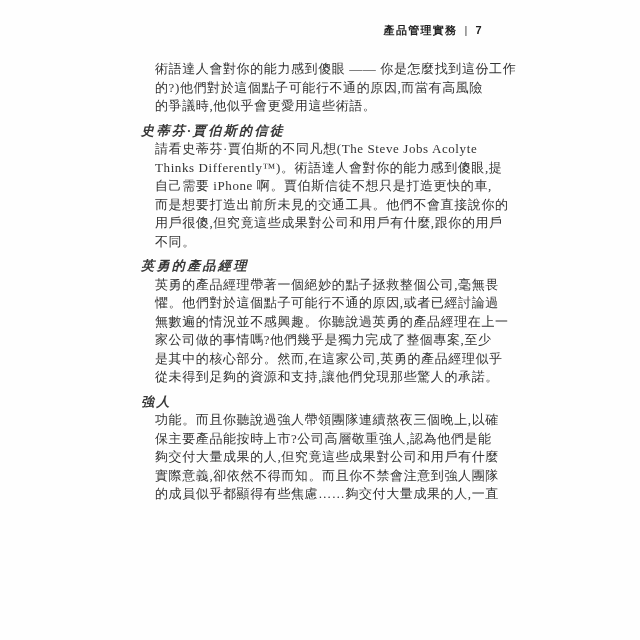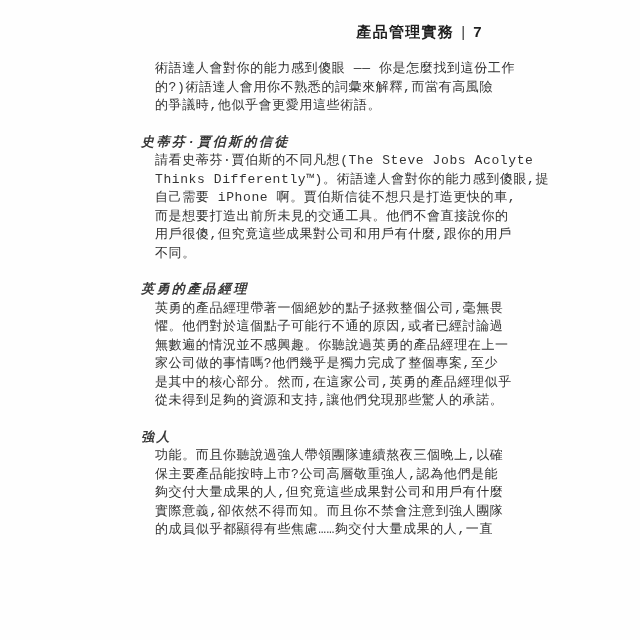--- a/index.html
+++ b/index.html
@@ -14,42 +14,42 @@
     background: #fefefe;
     overflow: hidden;
     font-family: "Liberation Serif", "DejaVu Serif", serif;
     color: #333333;
   }
   .running-head {
     position: absolute;
     top: 23px;
     right: 157px;
     font-family: "Liberation Sans", "DejaVu Sans", sans-serif;
-    font-size: 15px;
+    font-size: 11px;
     font-weight: bold;
     letter-spacing: 1.3px;
     color: #1f1f1f;
     white-space: nowrap;
   }
   .running-head .sep {
     display: inline-block;
     margin: 0 7px;
     font-weight: normal;
     color: #3c3c3c;
     transform: translateY(-0.5px);
   }
   .content {
     position: absolute;
     top: 60px;
     left: 141px;
     width: 352px;
   }
-  .section { display: block; font-family: Liberation Mono, monospace; }
+  .section { display: block; }
   .heading {
-    margin: 18px 0 0 0;
+    margin: 6px 0 0 0;
     font-size: 13px;
     line-height: 18.5px;
     font-style: italic;
     font-weight: 600;
     letter-spacing: 2.4px;
     color: #383838;
     white-space: nowrap;
   }
   .section:first-child { margin-top: 0; }
   .line {
@@ -66,21 +66,21 @@
 
 <div class="page">
 
   <div class="running-head">
     <span>產品管理實務</span><span class="sep">|</span><span>7</span>
   </div>
 
   <div class="content">
       <section class="section">
         <div class="line">術語達人會對你的能力感到傻眼 —— 你是怎麼找到這份工作</div>
-        <div class="line">的?)術語達人會用你不熟悉的詞彙來解釋,而當有高風險</div>
+        <div class="line">的?)他們對於這個點子可能行不通的原因,而當有高風險</div>
         <div class="line">的爭議時,他似乎會更愛用這些術語。</div>
       </section>
       <section class="section">
         <div class="heading">史蒂芬·賈伯斯的信徒</div>
         <div class="line">請看史蒂芬·賈伯斯的不同凡想(The Steve Jobs Acolyte</div>
         <div class="line">Thinks Differently™)。術語達人會對你的能力感到傻眼,提</div>
         <div class="line">自己需要 iPhone 啊。賈伯斯信徒不想只是打造更快的車,</div>
         <div class="line">而是想要打造出前所未見的交通工具。他們不會直接說你的</div>
         <div class="line">用戶很傻,但究竟這些成果對公司和用戶有什麼,跟你的用戶</div>
         <div class="line">不同。</div>

